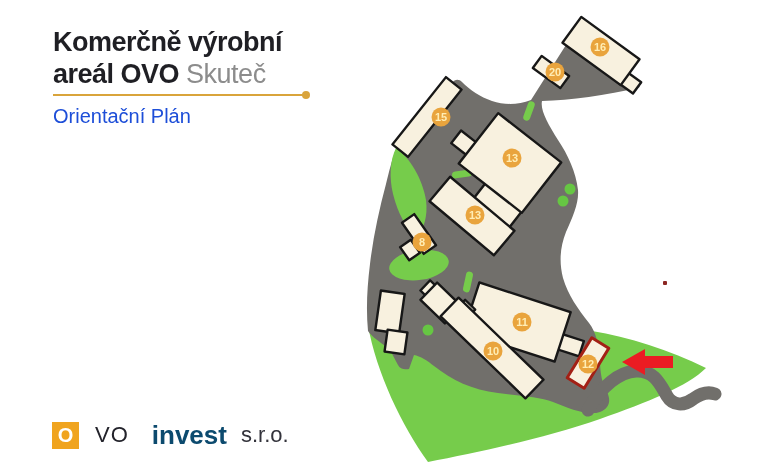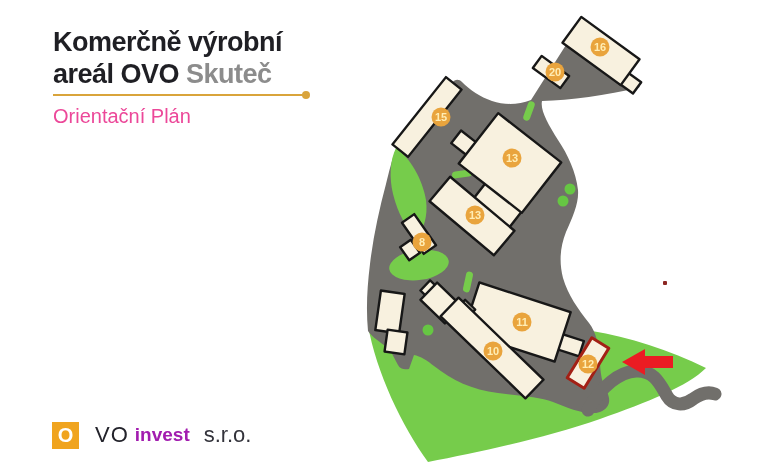--- a/index.html
+++ b/index.html
@@ -4,29 +4,29 @@
 <style>
   html,body{margin:0;padding:0;background:#fff;}
   .page{position:relative;width:759px;height:468px;background:#ffffff;overflow:hidden;
         font-family:"Liberation Sans",sans-serif;
         --paved:#716F6B; --green:#76CC4B; --tree:#66C643; --building:#F8F1DF;
         --outline:#171717; --badge:#E9A43D; --badge-text:#FFEDB4;
         --highlight:#A32015; --arrow:#EB1C23; --accent:#D9A43B;
         --title:#1F1F24; --muted:#8C8C8C; --logo-orange:#F0A41F;}
   .header{position:absolute;left:53px;top:26px;}
   .title-line{font-size:27px;line-height:32px;font-weight:bold;color:var(--title);letter-spacing:-0.5px;}
-  .title-light{font-weight:bold;color:var(--muted);}
+  .title-light{font-weight:normal;color:var(--muted);}
   .divider{position:absolute;left:53px;top:94px;width:250px;height:2px;background:var(--accent);}
   .divider-dot{position:absolute;left:302px;top:91px;width:8px;height:8px;border-radius:50%;background:var(--accent);}
-  .subtitle{position:absolute;left:53px;top:105px;font-size:20px;color:#ec4899;}
+  .subtitle{position:absolute;left:53px;top:105px;font-size:20px;color:#1d4ed8;}
   .logo{position:absolute;left:52px;top:421px;display:flex;align-items:center;height:28px;}
   .logo-square{width:27px;height:27px;background:var(--logo-orange);color:#ffffff;
                font-weight:bold;font-size:20px;display:flex;align-items:center;justify-content:center;}
   .logo-vo{font-size:22px;color:#23232B;margin-left:16px;letter-spacing:1px;}
-  .logo-invest{font-size:19px;color:#a21caf;font-weight:bold;margin-left:6px;}
+  .logo-invest{font-size:26px;color:#0c4a6e;font-weight:bold;margin-left:23px;}
   .logo-suffix{font-size:22px;color:#33333B;margin-left:14px;}
   .map-svg{position:absolute;left:0;top:0;}
   .paved{fill:var(--paved);}
   .lawn{fill:var(--green);}
   .tree{fill:var(--tree);}
   .bld{fill:var(--building);stroke:var(--outline);stroke-width:2.4px;stroke-linejoin:round;}
   .bld-hl{fill:var(--building);stroke:var(--highlight);stroke-width:3px;stroke-linejoin:round;}
   .road{fill:none;stroke:var(--paved);stroke-width:13px;stroke-linecap:round;}
   .arrow{fill:var(--arrow);}
   .badge-circle{fill:var(--badge);}

